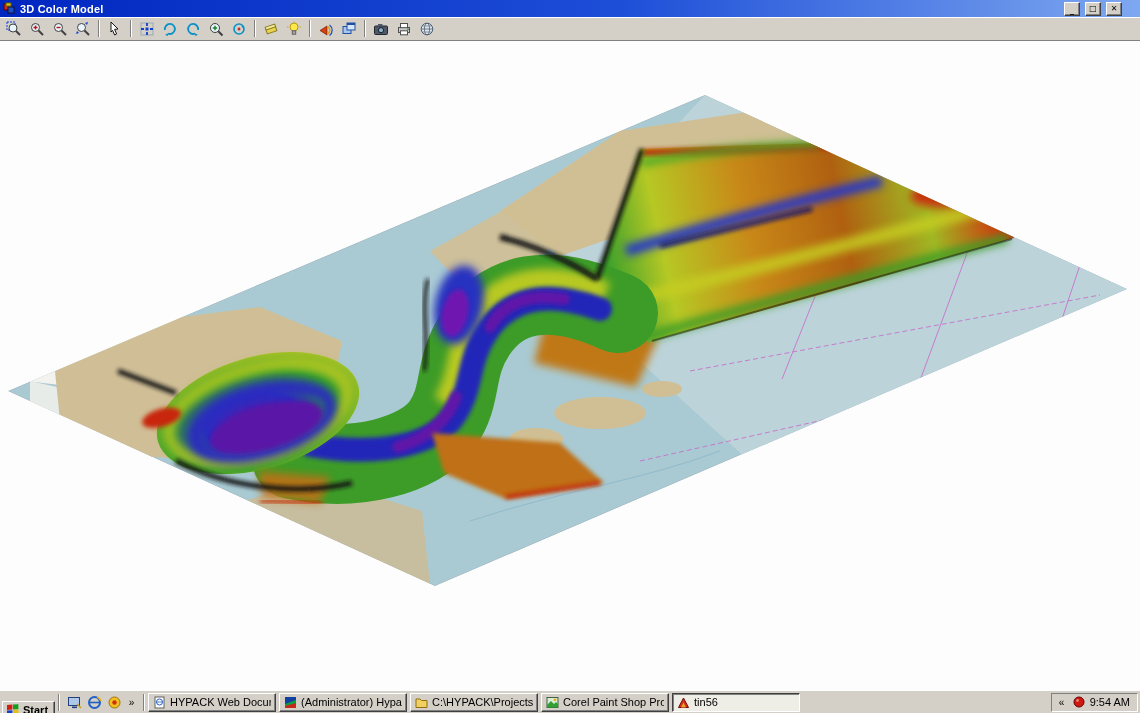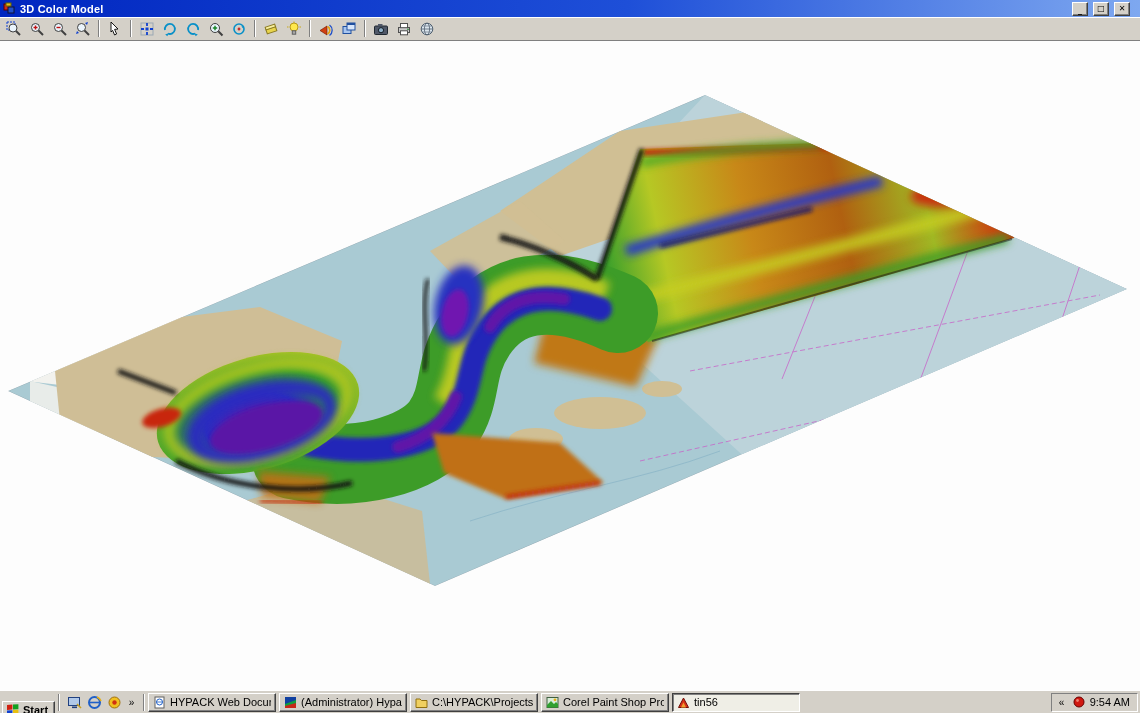--- a/index.html
+++ b/index.html
@@ -2,21 +2,21 @@
 <html><head>
 <meta charset="utf-8">
 <style>
   * { box-sizing: border-box; margin:0; padding:0; }
   html,body { width:1140px; height:713px; overflow:hidden; }
   body { font-family:"Liberation Sans", sans-serif; font-size:11px; background:#fff; }
   .window { position:absolute; inset:0; display:flex; flex-direction:column; background:#d4d0c8; }
 
   
   .titlebar { height:17px; flex:0 0 17px; display:flex; align-items:center; gap:4px;
-    padding:1px 10px 1px 3px;
+    padding:1px 18px 1px 3px;
     background:linear-gradient(90deg,#0026c0 0%,#1e4fd8 55%,#7ea8f0 100%); }
   .titlebar .title { color:#fff; font-weight:bold; font-size:11px; letter-spacing:.2px; flex:1;
     white-space:nowrap; overflow:hidden; }
   .win-btn { width:16px; height:14px; flex:0 0 16px; background:#d4d0c8;
     border:1px solid; border-color:#ffffff #404040 #404040 #ffffff;
     box-shadow:inset -1px -1px 0 #808080; font-size:8px; line-height:11px; text-align:center;
     color:#000; padding:0; margin-left:1px; font-family:"DejaVu Sans",sans-serif; }
   .win-btn.min { line-height:16px; font-weight:bold; }
 
   

